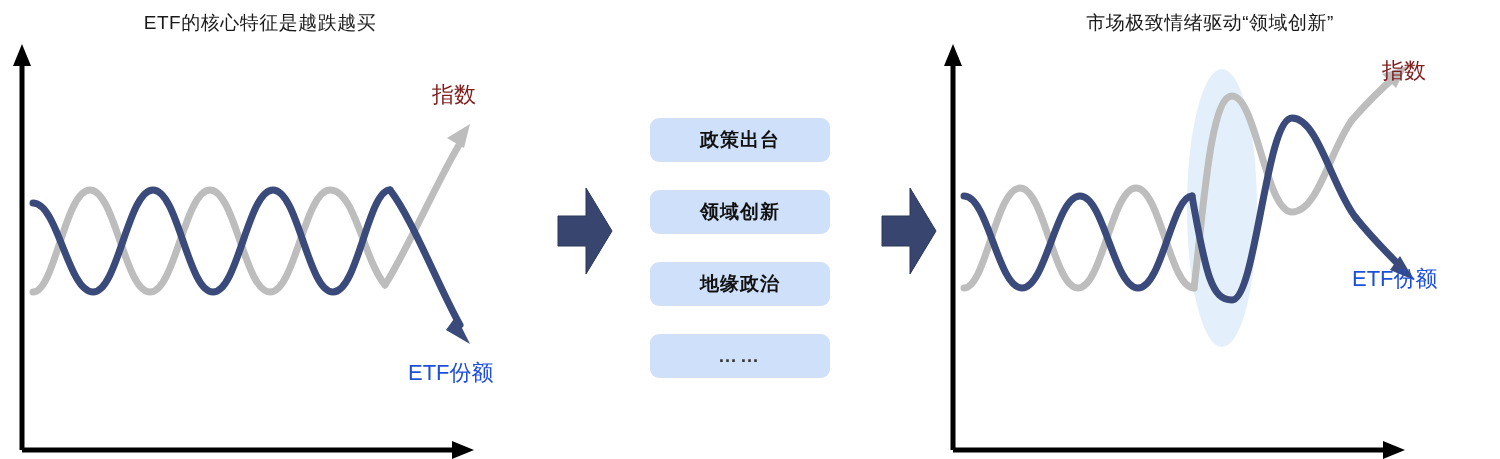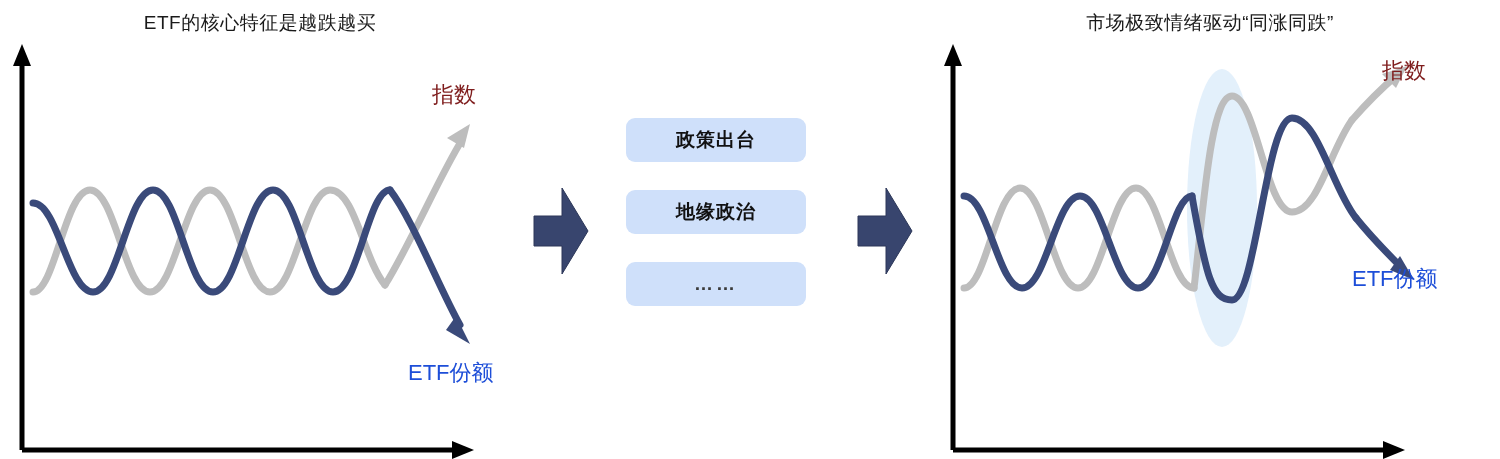--- a/index.html
+++ b/index.html
@@ -19,21 +19,21 @@
     width: 1500px;
     height: 459px;
     background: #ffffff;
   }
   .panel {
     position: absolute;
     top: 0;
     height: 459px;
   }
   #left-panel  { left: 0px;   width: 520px; }
-  #mid-panel   { left: 516px; width: 400px; }
+  #mid-panel   { left: 540px; width: 400px; }
   #right-panel { left: 920px; width: 580px; }
 
   .chart-title {
     position: absolute;
     top: 10px;
     width: 100%;
     text-align: center;
     font-size: 19px;
     color: #1a1a1a;
     letter-spacing: 0.5px;
@@ -148,35 +148,38 @@
 
     <svg class="arrow-fat" id="arrow-left-fat" width="58" height="90" viewBox="0 0 58 90">
       <polygon points="2,30 30,30 30,2 56,45 30,88 30,60 2,60" fill="#38456e" stroke="#2c3758" stroke-width="1"></polygon>
     </svg>
 
     <div id="tag-list">
       <div class="tag-box">
         <span>政策出台</span>
       </div>
       <div class="tag-box">
+        <span>领域创新</span>
+      </div>
+      <div class="tag-box">
         <span>地缘政治</span>
       </div>
       <div class="tag-box ellipsis">
         <span>……</span>
       </div>
     </div>
 
     <svg class="arrow-fat" id="arrow-right-fat" width="58" height="90" viewBox="0 0 58 90">
       <polygon points="2,30 30,30 30,2 56,45 30,88 30,60 2,60" fill="#38456e" stroke="#2c3758" stroke-width="1"></polygon>
     </svg>
   </div>
 
   <div class="panel" id="right-panel">
 
-    <div class="chart-title">市场极致情绪驱动“同涨同跌”</div>
+    <div class="chart-title">市场极致情绪驱动“领域创新”</div>
 
     <svg class="chart-svg" width="580" height="459" viewBox="0 0 580 459">
 
       <g>
         <line x1="33" y1="62" x2="33" y2="450" stroke="#000000" stroke-width="5"></line>
         <polygon points="33,44 24,66 42,66" fill="#000000"></polygon>
       </g>
 
       <g>
         <line x1="33" y1="450" x2="467" y2="450" stroke="#000000" stroke-width="5"></line>

